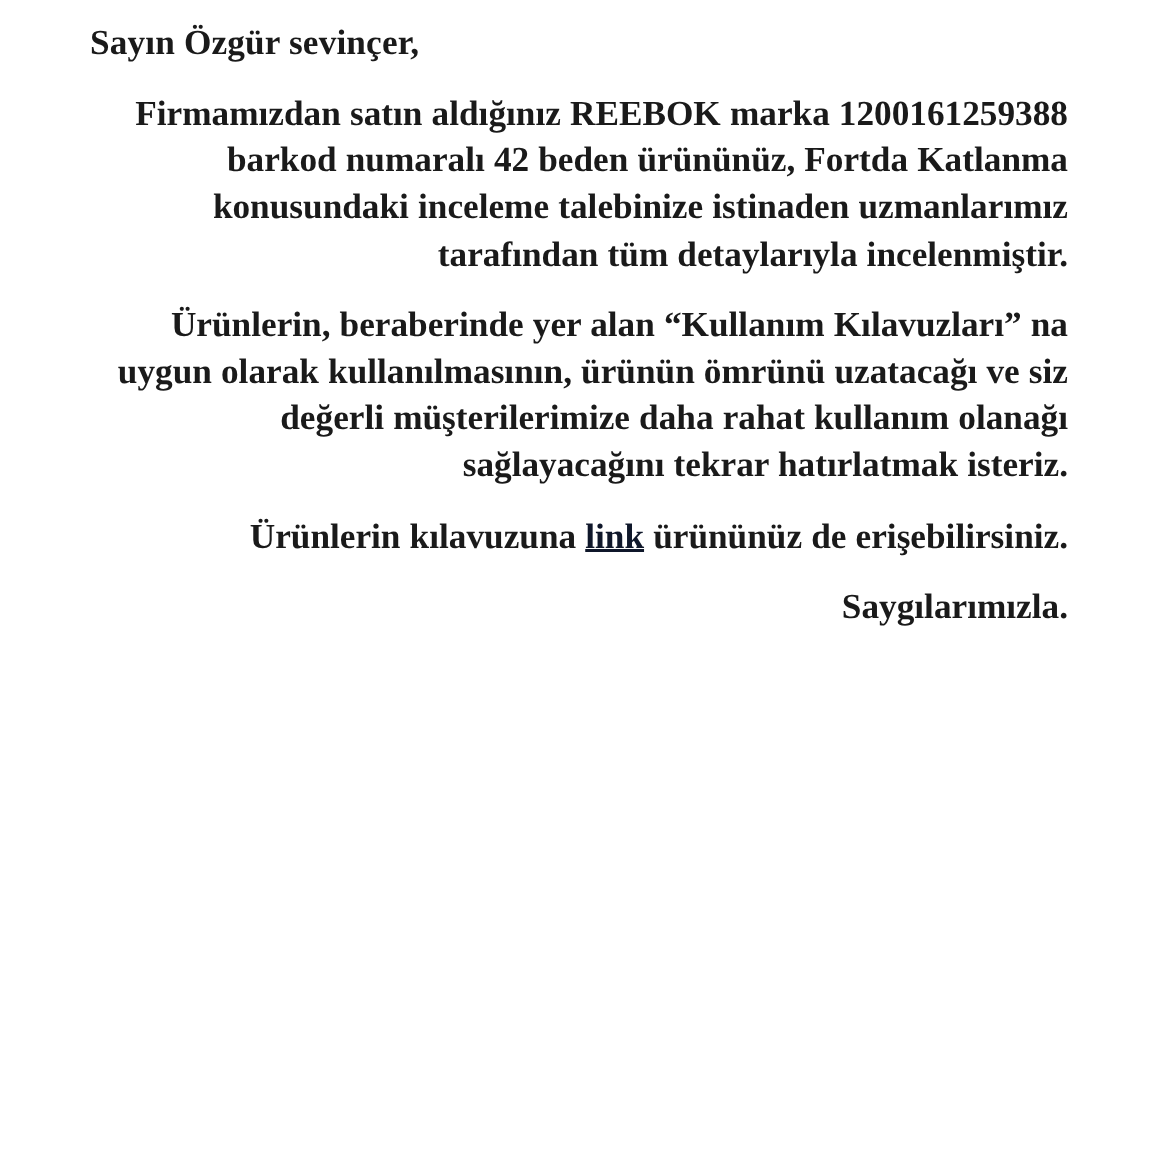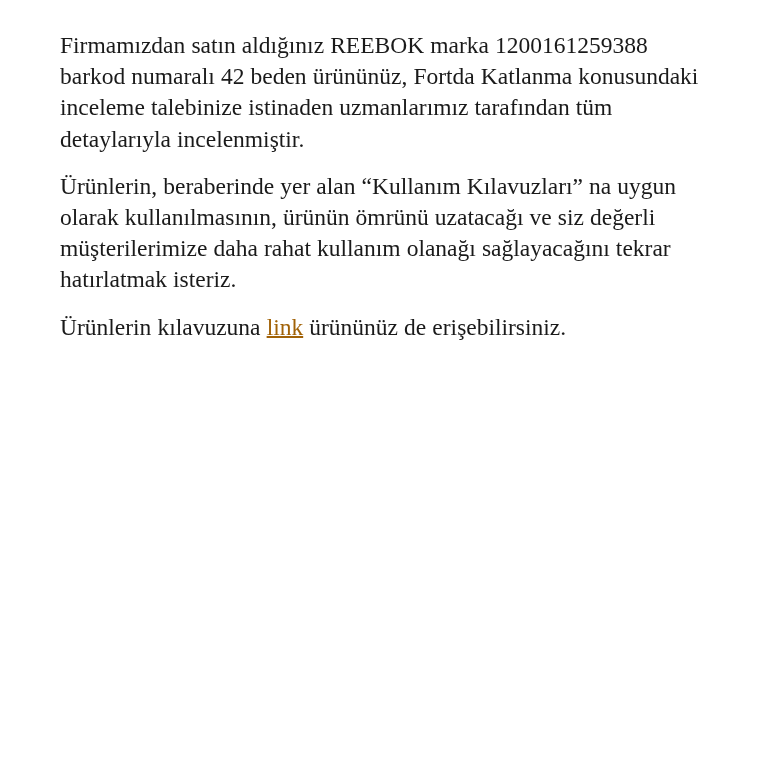--- a/index.html
+++ b/index.html
@@ -33,48 +33,50 @@
   .salutation {
     font-size: 23.5px;
     font-weight: bold;
     line-height: 31px;
     margin: 0 0 11px 0;
     letter-spacing: 0.1px;
   }
 
   .para {
     font-size: 23.5px;
-    font-weight: normal;
+    font-weight: bold;
     line-height: 31.2px;
     margin: 16px 0 11px 0;
-    text-align: left;
+    text-align: right;
     word-spacing: 0.2px;
   }
 
   .para:last-child {
     margin-bottom: 0;
   }
 
   .inline-link {
-    color: #a16207;
+    color: #0f172a;
     text-decoration: underline;
     text-underline-offset: 1px;
     cursor: pointer;
   }
 </style>
 </head>
 <body>
 
 <div class="page">
   <div class="letter">
 
+    <p class="salutation">Sayın Özgür sevinçer,</p>
 
     <p class="para">Firmamızdan satın aldığınız REEBOK marka 1200161259388 barkod numaralı 42 beden ürününüz, Fortda Katlanma konusundaki inceleme talebinize istinaden uzmanlarımız tarafından tüm detaylarıyla incelenmiştir.</p>
 
 
 
     <p class="para">Ürünlerin, beraberinde yer alan “Kullanım Kılavuzları” na uygun olarak kullanılmasının, ürünün ömrünü uzatacağı ve siz değerli müşterilerimize daha rahat kullanım olanağı sağlayacağını tekrar hatırlatmak isteriz.</p>
 
     <p class="para"><span>Ürünlerin kılavuzuna </span><a class="inline-link" href="#">link</a><span> ürününüz de erişebilirsiniz.</span></p>
 
+    <p class="para">Saygılarımızla.</p>
 
   </div>
 </div>
 
 </body></html>

